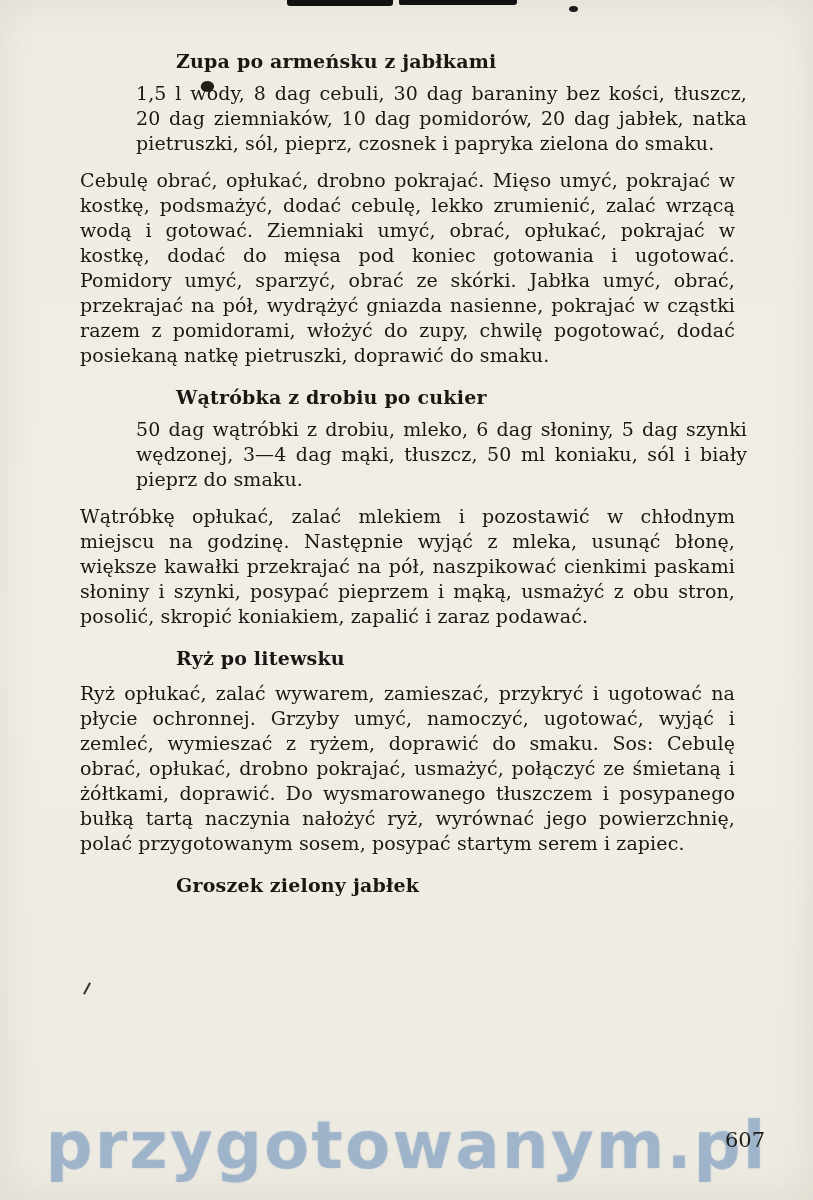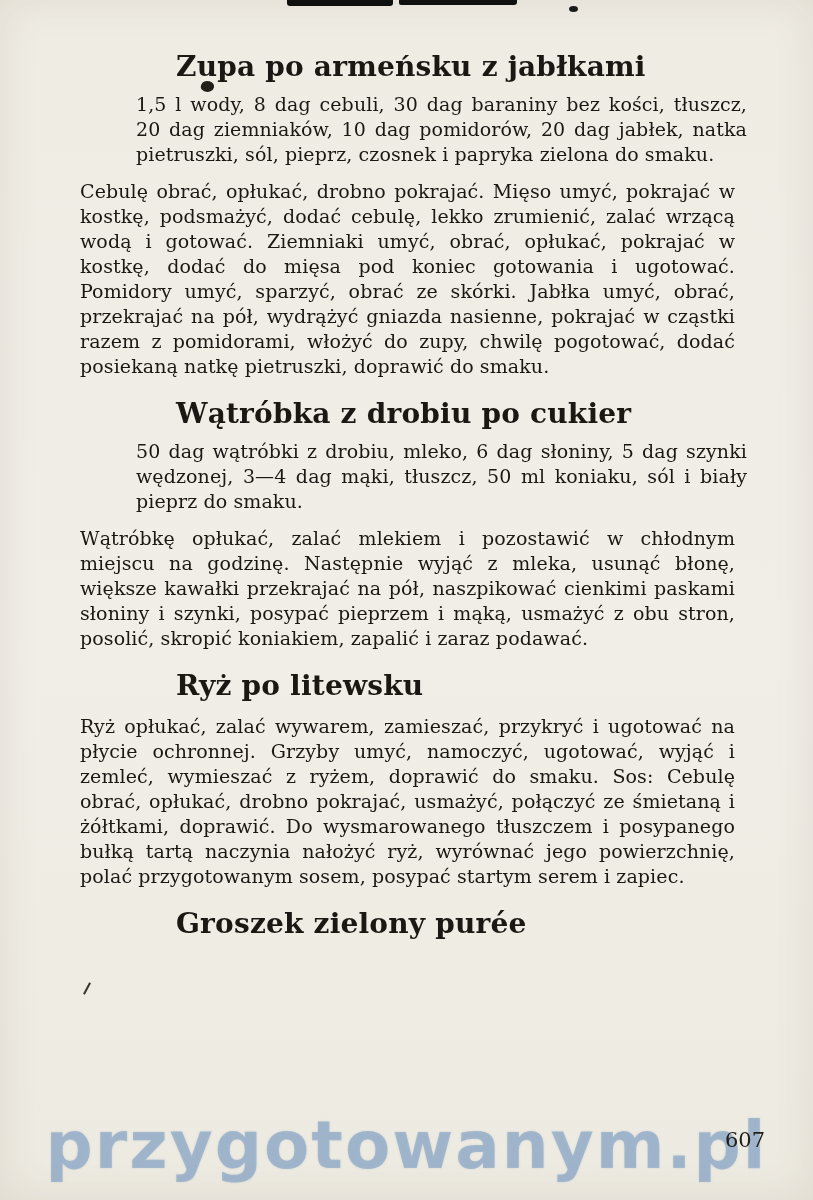--- a/index.html
+++ b/index.html
@@ -18,21 +18,21 @@
     color: #1b1814;
     box-shadow: inset 0 0 40px rgba(90,80,60,0.10);
   }
   .content {
     position: absolute;
     left: 68px;
     right: 66px;
     top: 50px;
   }
   .recipe-title {
-    font-size: 28px;
+    font-size: 19px;
     font-weight: bold;
     margin: 18px 0 9px 108px;
     letter-spacing: 0.2px;
   }
   .recipe:first-child .recipe-title {
     margin-top: 0;
   }
   .ingredients {
     margin: 0 0 3px 68px;
     text-align: justify;
@@ -123,21 +123,21 @@
       <p class="ingredients">50 dag wątróbki z drobiu, mleko, 6 dag słoniny, 5 dag szynki wędzonej, 3—4 dag mąki, tłuszcz, 50 ml koniaku, sól i biały pieprz do smaku.</p>
       <p class="instructions">Wątróbkę opłukać, zalać mlekiem i pozostawić w chłodnym miejscu na godzinę. Następnie wyjąć z mleka, usunąć błonę, większe kawałki przekrajać na pół, naszpikować cienkimi paskami słoniny i szynki, posypać pieprzem i mąką, usmażyć z obu stron, posolić, skropić koniakiem, zapalić i zaraz podawać.</p>
     </section>
 
     <section class="recipe">
       <h2 class="recipe-title">Ryż po litewsku</h2>
       <p class="instructions">Ryż opłukać, zalać wywarem, zamieszać, przykryć i ugotować na płycie ochronnej. Grzyby umyć, namoczyć, ugotować, wyjąć i zemleć, wymieszać z ryżem, doprawić do smaku. Sos: Cebulę obrać, opłukać, drobno pokrajać, usmażyć, połączyć ze śmietaną i żółtkami, doprawić. Do wysmarowanego tłuszczem i posypanego bułką tartą naczynia nałożyć ryż, wyrównać jego powierzchnię, polać przygotowanym sosem, posypać startym serem i zapiec.</p>
     </section>
 
     <section class="recipe">
-      <h2 class="recipe-title">Groszek zielony purée</h2>
+      <h2 class="recipe-title">Groszek zielony jabłek</h2>
     </section>
 
   </div>
 
   <div class="watermark">przygotowanym.pl</div>
   <div class="page-number">607</div>
 
 </div>
 
 </body></html>

